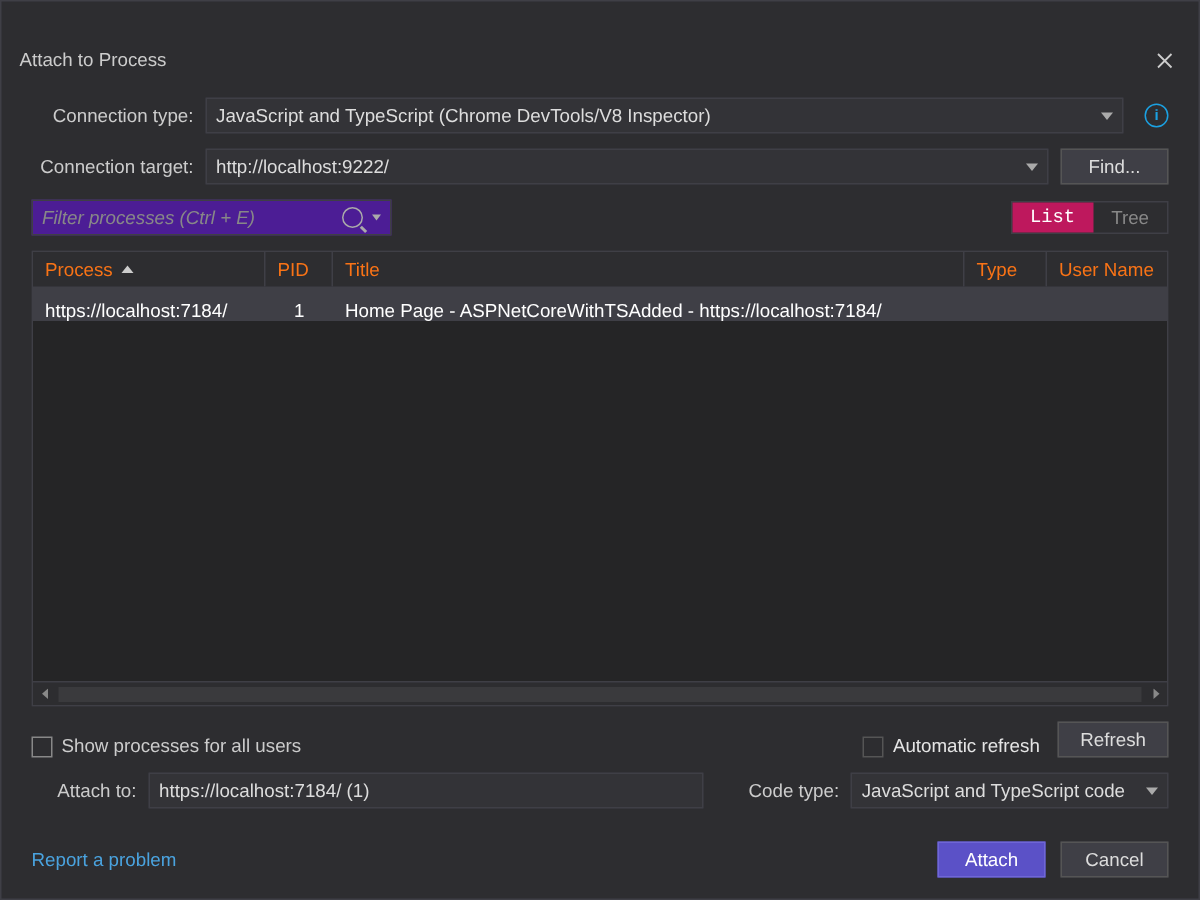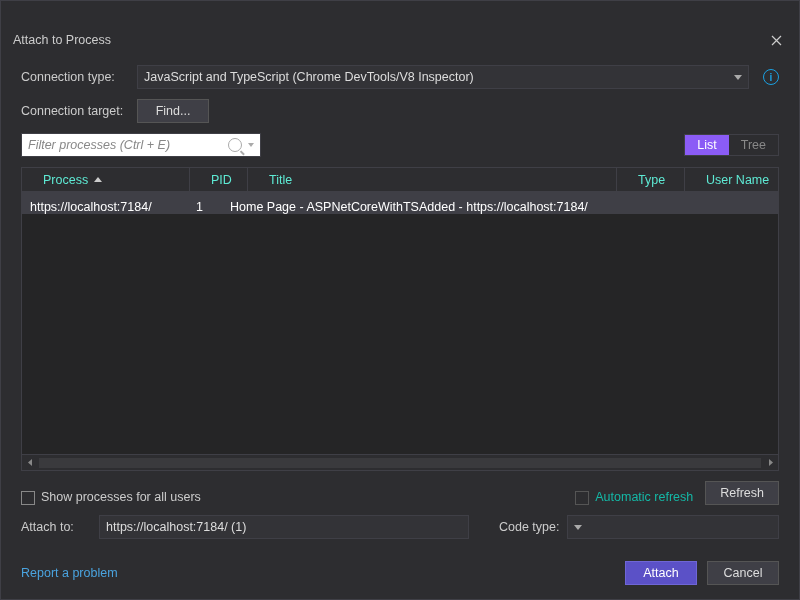--- a/index.html
+++ b/index.html
@@ -1,57 +1,57 @@
 <!DOCTYPE html>
 <html><head>
 <meta charset="utf-8">
 <style>
   * { box-sizing: border-box; margin: 0; padding: 0; font-family: "Segoe UI", Arial, sans-serif; }
   body { background: #1e1e1e; color: #ccc; width: 800px; height: 600px; overflow: hidden; font-size: 12.5px; }
   .dialog { width: 800px; height: 600px; background: #2d2d30; border: 1px solid #3f3f46; display: flex; flex-direction: column; }
   .titlebar { height: 30px; display: flex; align-items: center; justify-content: space-between; padding: 0 6px 0 12px; color: #ccc; margin-top: 24px; }
   .close-btn { width: 34px; height: 26px; display: flex; align-items: center; justify-content: center; color: #ccc; }
   .body { padding: 10px 20px 14px 20px; display: flex; flex-direction: column; flex: 1; gap: 10px; }
-  .row { display: flex; align-items: center; gap: 8px; }
+  .row { display: flex; align-items: center; gap: 8px; text-align: right; }
   .label { width: 108px; color: #ccc; }
   .dropdown { flex: 1; height: 24px; background: #333337; border: 1px solid #3f3f46; display: flex; align-items: center; justify-content: space-between; padding: 0 6px; color: #ddd; }
   .dropdown .caret { width: 0; height: 0; border-left: 4px solid transparent; border-right: 4px solid transparent; border-top: 5px solid #aaa; }
   .info-icon { width: 16px; height: 16px; border: 1.5px solid #1ba1e2; border-radius: 50%; color: #1ba1e2; display: flex; align-items: center; justify-content: center; font-size: 10px; font-weight: bold; margin-left: 6px; }
   .btn { height: 24px; background: #3f3f46; border: 1px solid #555; color: #ddd; padding: 0 14px; display: flex; align-items: center; justify-content: center; cursor: default; }
   .btn.wide { min-width: 72px; }
   .filter-row { display: flex; align-items: center; gap: 10px; }
-  .filter-box { width: 240px; height: 24px; background: #ffffff; border: 1px solid #3f3f46; display: flex; align-items: center; padding: 0 6px; color: #888; }
+  .filter-box { width: 240px; height: 24px; background: #4c1d95; border: 1px solid #3f3f46; display: flex; align-items: center; padding: 0 6px; color: #888; }
   .filter-box .ph { flex: 1; color: #888; font-style: italic; }
   .search-ic { width: 14px; height: 14px; border: 1.5px solid #aaa; border-radius: 50%; position: relative; margin-right: 2px; }
   .search-ic::after { content: ""; position: absolute; width: 5px; height: 1.5px; background: #aaa; bottom: -2px; right: -4px; transform: rotate(45deg); }
   .mini-caret { width: 0; height: 0; border-left: 3px solid transparent; border-right: 3px solid transparent; border-top: 4px solid #aaa; margin-left: 4px; }
   .spacer { flex: 1; }
   .toggle-group { display: flex; border: 1px solid #3f3f46; }
   .toggle { padding: 3px 12px; color: #888; }
-  .toggle.active { background: #8b5cf6; color: #fff; }
+  .toggle.active { background: #be185d; color: #fff; font-family: Liberation Mono, monospace; }
   .table-wrap { flex: 1; border: 1px solid #3f3f46; background: #252526; display: flex; flex-direction: column; min-height: 0; }
   .thead { display: flex; background: #2d2d30; border-bottom: 1px solid #3f3f46; height: 24px; align-items: stretch; }
-  .th { display: flex; align-items: center; padding: 0 8px; border-right: 1px solid #3f3f46; color: #5eead4; margin-left: 13px; }
+  .th { display: flex; align-items: center; padding: 0 8px; border-right: 1px solid #3f3f46; color: #f97316; }
   .th.sort::after { content: ""; display: inline-block; margin-left: 6px; width: 0; height: 0; border-left: 4px solid transparent; border-right: 4px solid transparent; border-bottom: 5px solid #ccc; }
   .col-process { width: 155px; }
   .col-pid { width: 45px; }
   .col-title { flex: 1; }
   .col-type { width: 55px; }
   .col-user { width: 80px; border-right: none; }
   .tbody { flex: 1; overflow: auto; }
   .tr { display: flex; height: 22px; align-items: flex-end; }
   .tr.selected { background: #3f3f46; color: #fff; }
   .td { padding: 0 8px; overflow: hidden; white-space: nowrap; text-overflow: ellipsis; }
   .scroll-h { height: 16px; background: #2d2d30; border-top: 1px solid #3f3f46; display: flex; align-items: center; }
   .scroll-arrow { width: 16px; height: 16px; display: flex; align-items: center; justify-content: center; color: #888; }
   .scroll-track { flex: 1; height: 10px; background: #3a3a3d; margin: 0 1px; border-radius: 0; }
   .chk-row { display: flex; align-items: flex-end; gap: 12px; }
   .chk { width: 14px; height: 14px; border: 1px solid #888; background: #2d2d30; display: inline-block; margin-right: 6px; vertical-align: middle; }
   .chk.disabled { border-color: #555; }
-  .muted { color: #14b8a6; }
+  .muted { color: #e5e5e5; }
   .textfield { height: 24px; background: #333337; border: 1px solid #3f3f46; padding: 0 6px; color: #ddd; display: flex; align-items: center; }
   .footer { display: flex; align-items: center; gap: 10px; margin-top: 12px; }
   .link { color: #4aa3df; }
   .btn.primary { background: #5b51c7; border-color: #6f66d6; color: #fff; min-width: 72px; }
   .btn.default { min-width: 72px; }
   svg { display: block; }
 </style>
 </head>
 <body>
 
@@ -71,20 +71,24 @@
       <div class="label">Connection type:</div>
       <div class="dropdown">
         <span>JavaScript and TypeScript (Chrome DevTools/V8 Inspector)</span>
         <span class="caret"></span>
       </div>
       <div class="info-icon">i</div>
     </div>
 
     <div class="row">
       <div class="label">Connection target:</div>
+      <div class="dropdown">
+        <span>http://localhost:9222/</span>
+        <span class="caret"></span>
+      </div>
       <div class="btn wide">Find...</div>
     </div>
 
     <div class="filter-row">
       <div class="filter-box">
         <span class="ph">Filter processes (Ctrl + E)</span>
         <span class="search-ic"></span>
         <span class="mini-caret"></span>
       </div>
       <div class="spacer"></div>
@@ -138,20 +142,21 @@
     </div>
 
     <div class="row">
       <div class="label" style="width:70px">Attach to:</div>
       <div class="textfield" style="width:370px">
         <span>https://localhost:7184/ (1)</span>
       </div>
       <div style="width:14px"></div>
       <div>Code type:</div>
       <div class="dropdown" style="flex:1">
+        <span>JavaScript and TypeScript code</span>
         <span class="caret"></span>
       </div>
     </div>
 
     <div class="footer">
       <span class="link">Report a problem</span>
       <div class="spacer"></div>
       <div class="btn primary">Attach</div>
       <div class="btn default">Cancel</div>
     </div>

